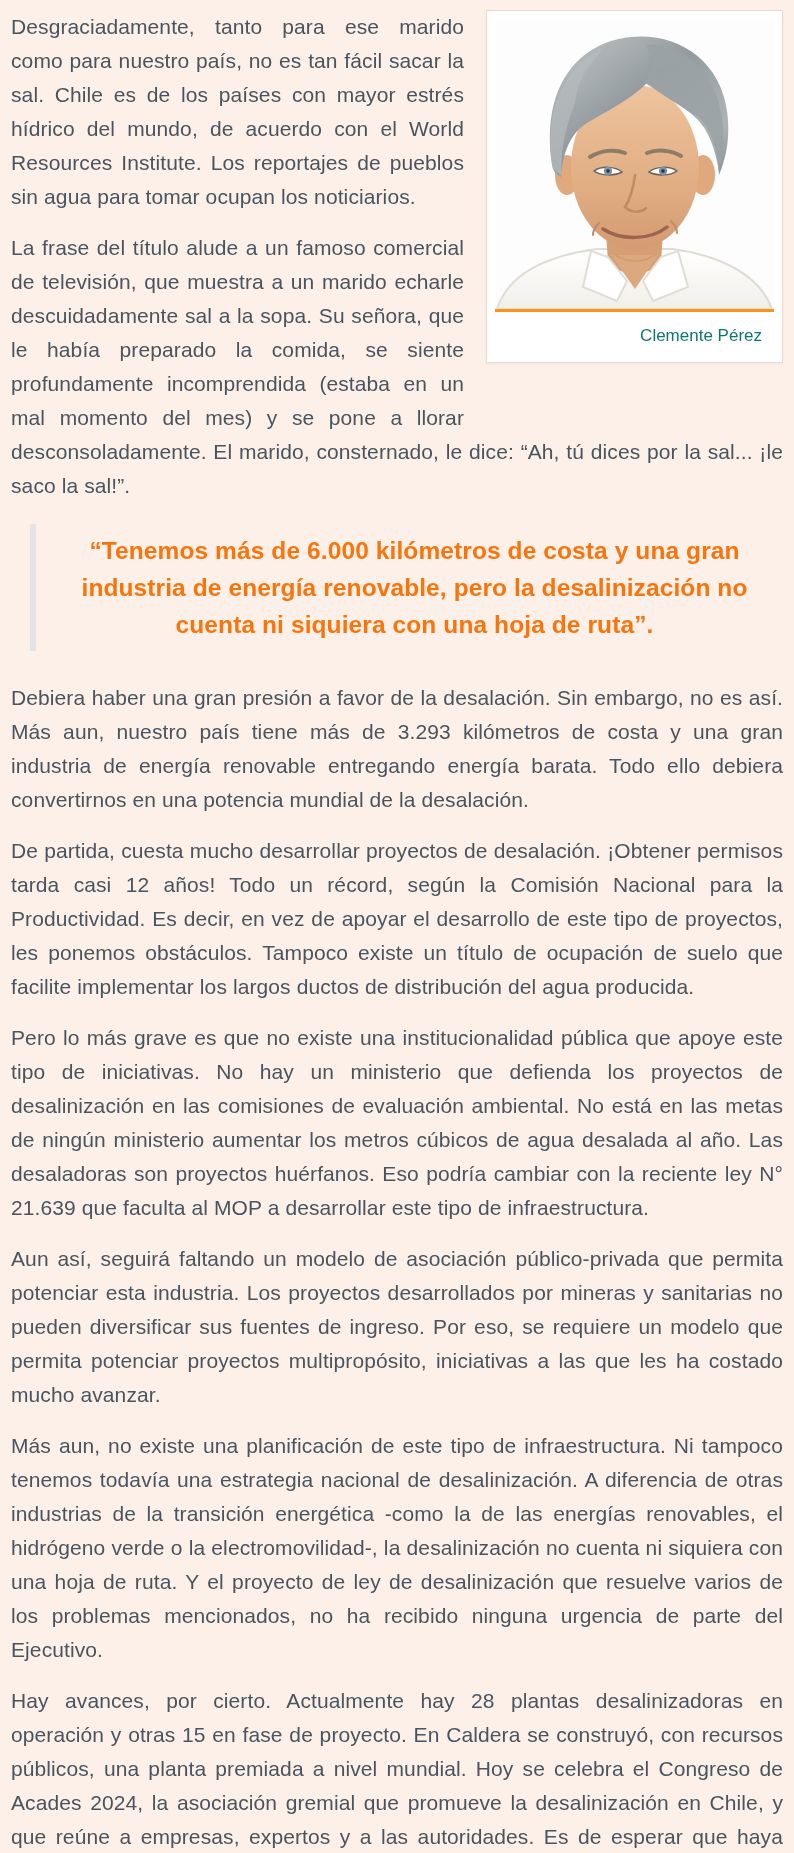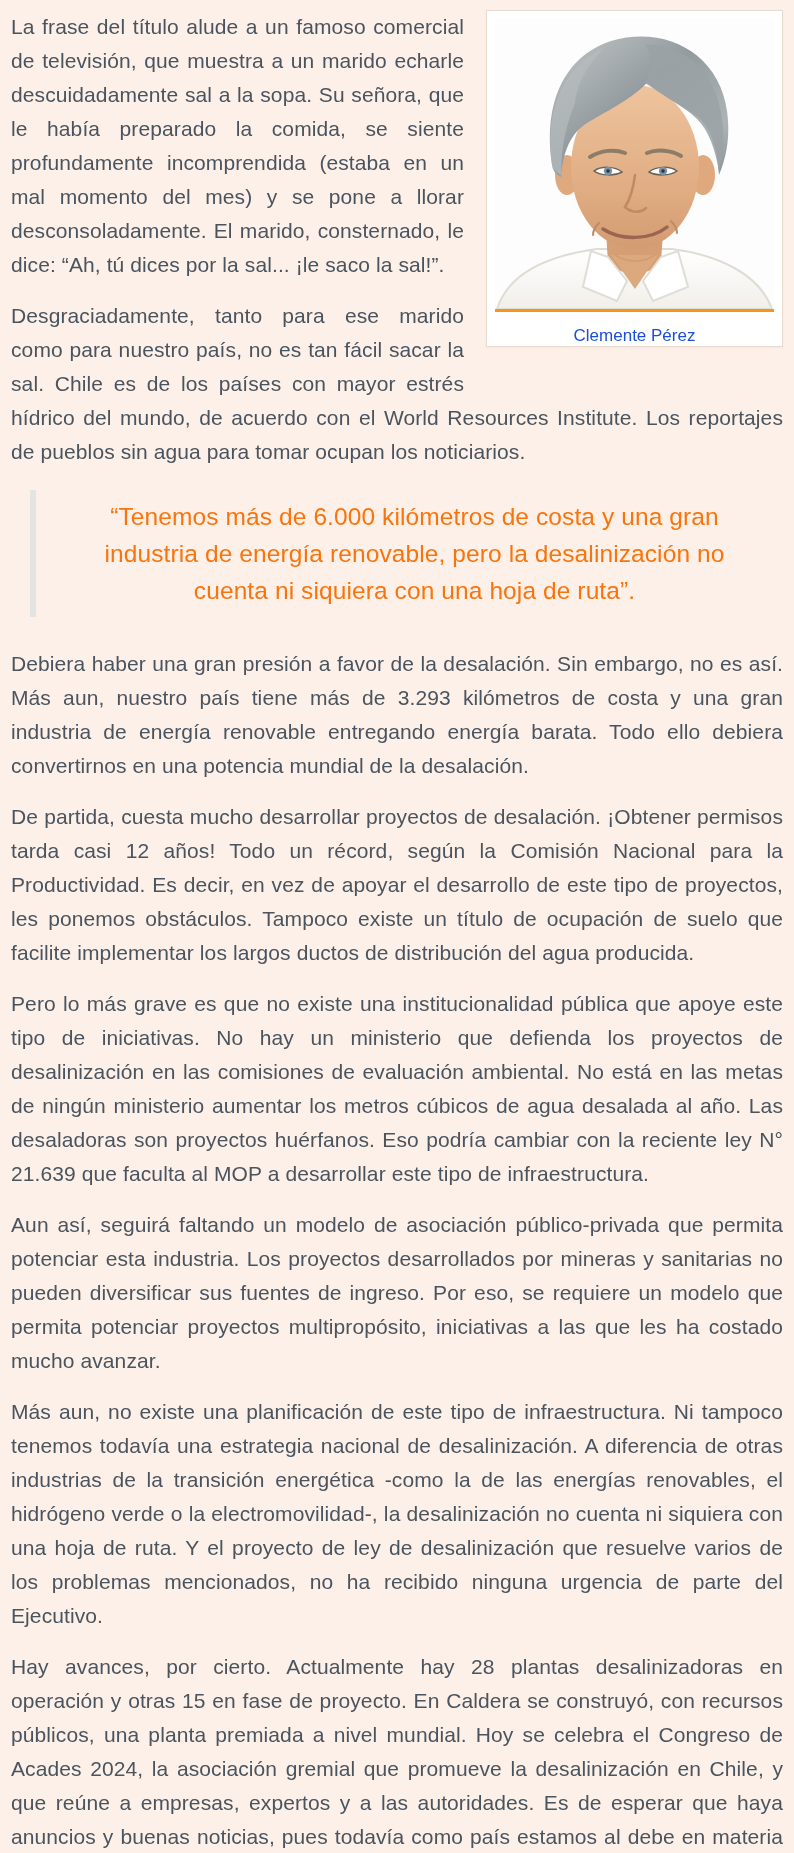--- a/index.html
+++ b/index.html
@@ -47,36 +47,36 @@
   }
   .author-photo svg { display: block; width: 100%; height: 100%; }
   .photo-rule {
     height: 3px;
     background: #f7941d;
     margin: 0;
   }
   .author-caption {
     font-size: 17px;
     line-height: 20px;
-    color: #1d4ed8;
-    padding: 14px 12px 0 12px;
-    text-align: center;
+    color: #0f766e;
+    padding: 14px 12px 16px 12px;
+    text-align: right;
   }
   
   .pull-quote {
     margin: 21px 0 30px 19px;
     padding: 8px 28px 8px 38px;
     border-left: 6px solid #e4e4e4;
     box-sizing: border-box;
   }
   .pull-quote .quote-text {
     display: block;
     text-align: center;
     color: #f8740d;
-    font-weight: normal;
+    font-weight: bold;
     font-size: 24.5px;
     line-height: 37px;
     letter-spacing: 0.1px;
   }
   .clearfix::after { content: ""; display: table; clear: both; }
 </style>
 </head>
 <body>
 
 <div class="page">
@@ -144,22 +144,22 @@
           <path d="M104,204 C100,208 98,212 98,216" fill="none" stroke="#c08b62" stroke-width="2" stroke-linecap="round"></path>
           <path d="M176,202 C180,206 182,210 182,214" fill="none" stroke="#c08b62" stroke-width="2" stroke-linecap="round"></path>
 
           <path d="M120,236 C132,244 148,244 160,236" fill="none" stroke="#cf9669" stroke-width="2" opacity="0.6"></path>
         </svg>
       </div>
       <div class="photo-rule"></div>
       <figcaption class="author-caption">Clemente Pérez</figcaption>
     </figure>
 
+    <p>Desgraciadamente, tanto para ese marido como para nuestro país, no es tan fácil sacar la sal. Chile es de los países con mayor estrés hídrico del mundo, de acuerdo con el World Resources Institute. Los reportajes de pueblos sin agua para tomar ocupan los noticiarios.</p>
     <p>La frase del título alude a un famoso comercial de televisión, que muestra a un marido echarle descuidadamente sal a la sopa. Su señora, que le había preparado la comida, se siente profundamente incomprendida (estaba en un mal momento del mes) y se pone a llorar desconsoladamente. El marido, consternado, le dice: “Ah, tú dices por la sal... ¡le saco la sal!”.</p>
-    <p>Desgraciadamente, tanto para ese marido como para nuestro país, no es tan fácil sacar la sal. Chile es de los países con mayor estrés hídrico del mundo, de acuerdo con el World Resources Institute. Los reportajes de pueblos sin agua para tomar ocupan los noticiarios.</p>
 
     <blockquote class="pull-quote">
       <span class="quote-text">“Tenemos más de 6.000 kilómetros de costa y una gran industria de energía renovable, pero la desalinización no cuenta ni siquiera con una hoja de ruta”.</span>
     </blockquote>
 
     <p>Debiera haber una gran presión a favor de la desalación. Sin embargo, no es así. Más aun, nuestro país tiene más de 3.293 kilómetros de costa y una gran industria de energía renovable entregando energía barata. Todo ello debiera convertirnos en una potencia mundial de la desalación.</p>
     <p>De partida, cuesta mucho desarrollar proyectos de desalación. ¡Obtener permisos tarda casi 12 años! Todo un récord, según la Comisión Nacional para la Productividad. Es decir, en vez de apoyar el desarrollo de este tipo de proyectos, les ponemos obstáculos. Tampoco existe un título de ocupación de suelo que facilite implementar los largos ductos de distribución del agua producida.</p>
     <p>Pero lo más grave es que no existe una institucionalidad pública que apoye este tipo de iniciativas. No hay un ministerio que defienda los proyectos de desalinización en las comisiones de evaluación ambiental. No está en las metas de ningún ministerio aumentar los metros cúbicos de agua desalada al año. Las desaladoras son proyectos huérfanos. Eso podría cambiar con la reciente ley N° 21.639 que faculta al MOP a desarrollar este tipo de infraestructura.</p>
     <p>Aun así, seguirá faltando un modelo de asociación público-privada que permita potenciar esta industria. Los proyectos desarrollados por mineras y sanitarias no pueden diversificar sus fuentes de ingreso. Por eso, se requiere un modelo que permita potenciar proyectos multipropósito, iniciativas a las que les ha costado mucho avanzar.</p>
     <p>Más aun, no existe una planificación de este tipo de infraestructura. Ni tampoco tenemos todavía una estrategia nacional de desalinización. A diferencia de otras industrias de la transición energética -como la de las energías renovables, el hidrógeno verde o la electromovilidad-, la desalinización no cuenta ni siquiera con una hoja de ruta. Y el proyecto de ley de desalinización que resuelve varios de los problemas mencionados, no ha recibido ninguna urgencia de parte del Ejecutivo.</p>

